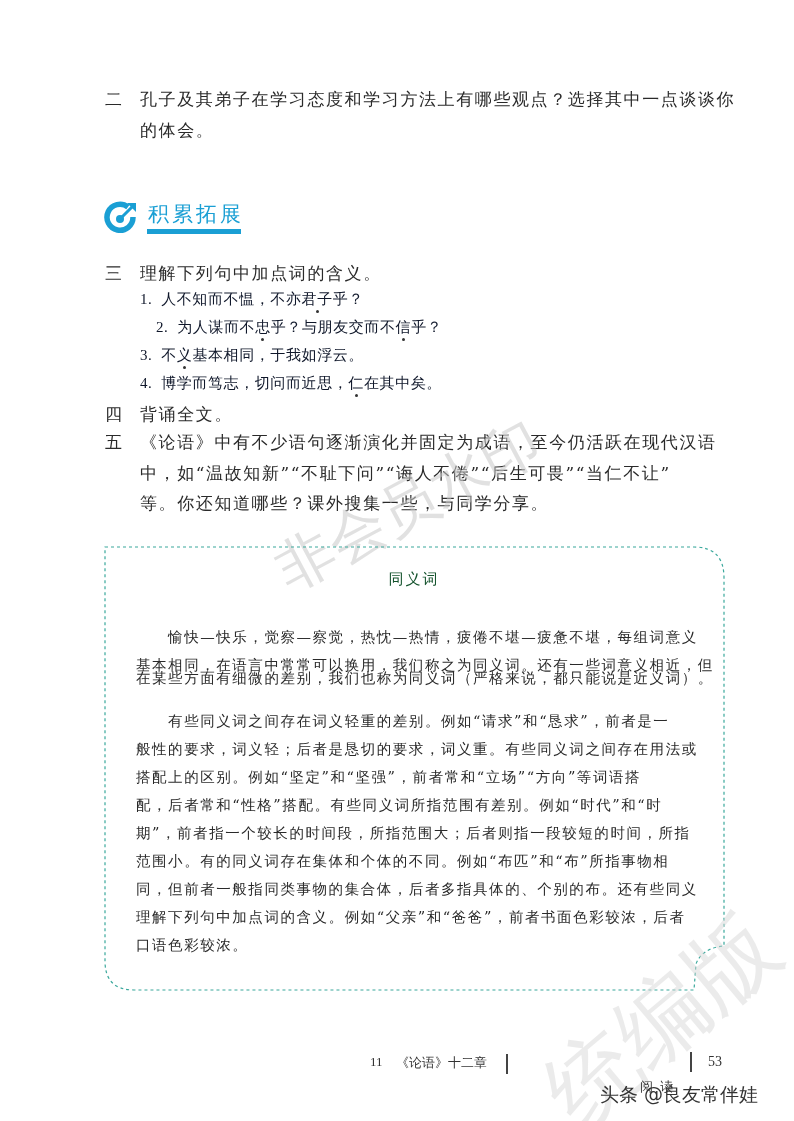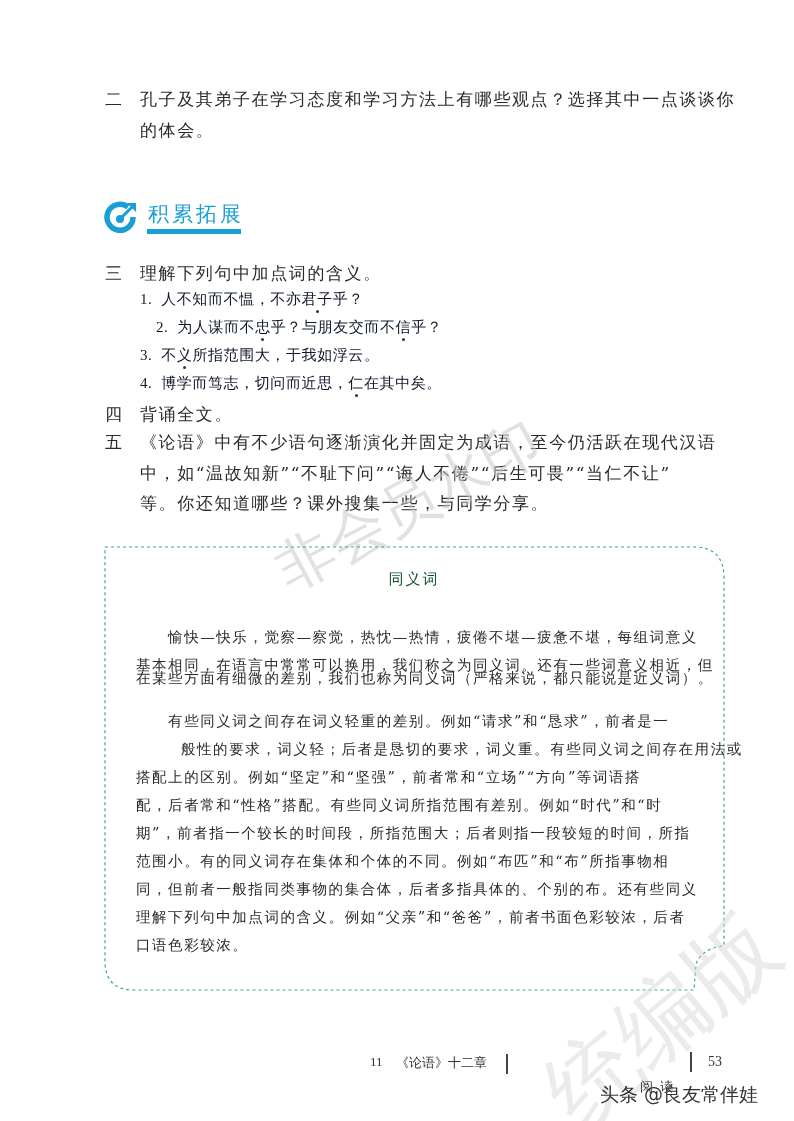--- a/index.html
+++ b/index.html
@@ -50,21 +50,21 @@
 <div class="item" style="left:140px; top:290px;">
   <span>1.</span>&nbsp;
   <span>人不知而不愠，不亦</span><span class="dot">君子</span><span>乎？</span>
 </div>
 <div class="item" style="left:140px; top:318px;margin-left:16px;">
   <span>2.</span>&nbsp;
   <span>为人谋而不</span><span class="dot">忠</span><span>乎？与朋友交而不</span><span class="dot">信</span><span>乎？</span>
 </div>
 <div class="item" style="left:140px; top:346px;">
   <span>3.</span>&nbsp;
-  <span>不</span><span class="dot">义</span><span>所指范围大，于我如浮云。</span>
+  <span>不</span><span class="dot">义</span><span>基本相同，于我如浮云。</span>
 </div>
 <div class="item" style="left:140px; top:374px;">
   <span>4.</span>&nbsp;
   <span>博学而笃志，切问而近思，</span><span class="dot">仁</span><span>在其中矣。</span>
 </div>
 
 <div class="num" style="left:105px; top:403px;">四</div>
 <div class="line" style="left:140px; top:403px;">背诵全文。</div>
 
 <div class="num" style="left:105px; top:431px;">五</div>
@@ -76,21 +76,21 @@
 
 <div class="box">
   <svg width="622" height="447" viewBox="0 0 622 447">
     <path d="M1 1 L590 1 Q620 1 620 32 L620 400 Q598 402 592 418 L590 444 L30 444 Q1 444 1 415 Z" fill="none" stroke="#3aa89c" stroke-width="1.2" stroke-dasharray="3 3"></path>
   </svg>
   <div class="box-title">同义词</div>
   <div class="box-line" style="top:82px;">　　愉快—快乐，觉察—察觉，热忱—热情，疲倦不堪—疲惫不堪，每组词意义</div>
   <div class="box-line" style="top:110px;">基本相同，在语言中常常可以换用，我们称之为同义词。还有一些词意义相近，但</div>
   <div class="box-line" style="top:123px;">在某些方面有细微的差别，我们也称为同义词（严格来说，都只能说是近义词）。</div>
   <div class="box-line" style="top:166px;">　　有些同义词之间存在词义轻重的差别。例如“请求”和“恳求”，前者是一</div>
-  <div class="box-line" style="top:194px;margin-left:45px;">般性的要求，词义轻；后者是恳切的要求，词义重。有些同义词之间存在用法或</div>
+  <div class="box-line" style="top:194px;">般性的要求，词义轻；后者是恳切的要求，词义重。有些同义词之间存在用法或</div>
   <div class="box-line" style="top:222px;">搭配上的区别。例如“坚定”和“坚强”，前者常和“立场”“方向”等词语搭</div>
   <div class="box-line" style="top:250px;">配，后者常和“性格”搭配。有些同义词所指范围有差别。例如“时代”和“时</div>
   <div class="box-line" style="top:278px;">期”，前者指一个较长的时间段，所指范围大；后者则指一段较短的时间，所指</div>
   <div class="box-line" style="top:306px;">范围小。有的同义词存在集体和个体的不同。例如“布匹”和“布”所指事物相</div>
   <div class="box-line" style="top:334px;">同，但前者一般指同类事物的集合体，后者多指具体的、个别的布。还有些同义</div>
   <div class="box-line" style="top:362px;">理解下列句中加点词的含义。例如“父亲”和“爸爸”，前者书面色彩较浓，后者</div>
   <div class="box-line" style="top:390px;text-align:center;">口语色彩较浓。</div>
 </div>
 
 <div class="watermark" style="left:520px; top:1060px; font-size:90px; transform:rotate(-40deg); transform-origin:left top; color:rgba(215,215,215,0.5);">统编版</div>

